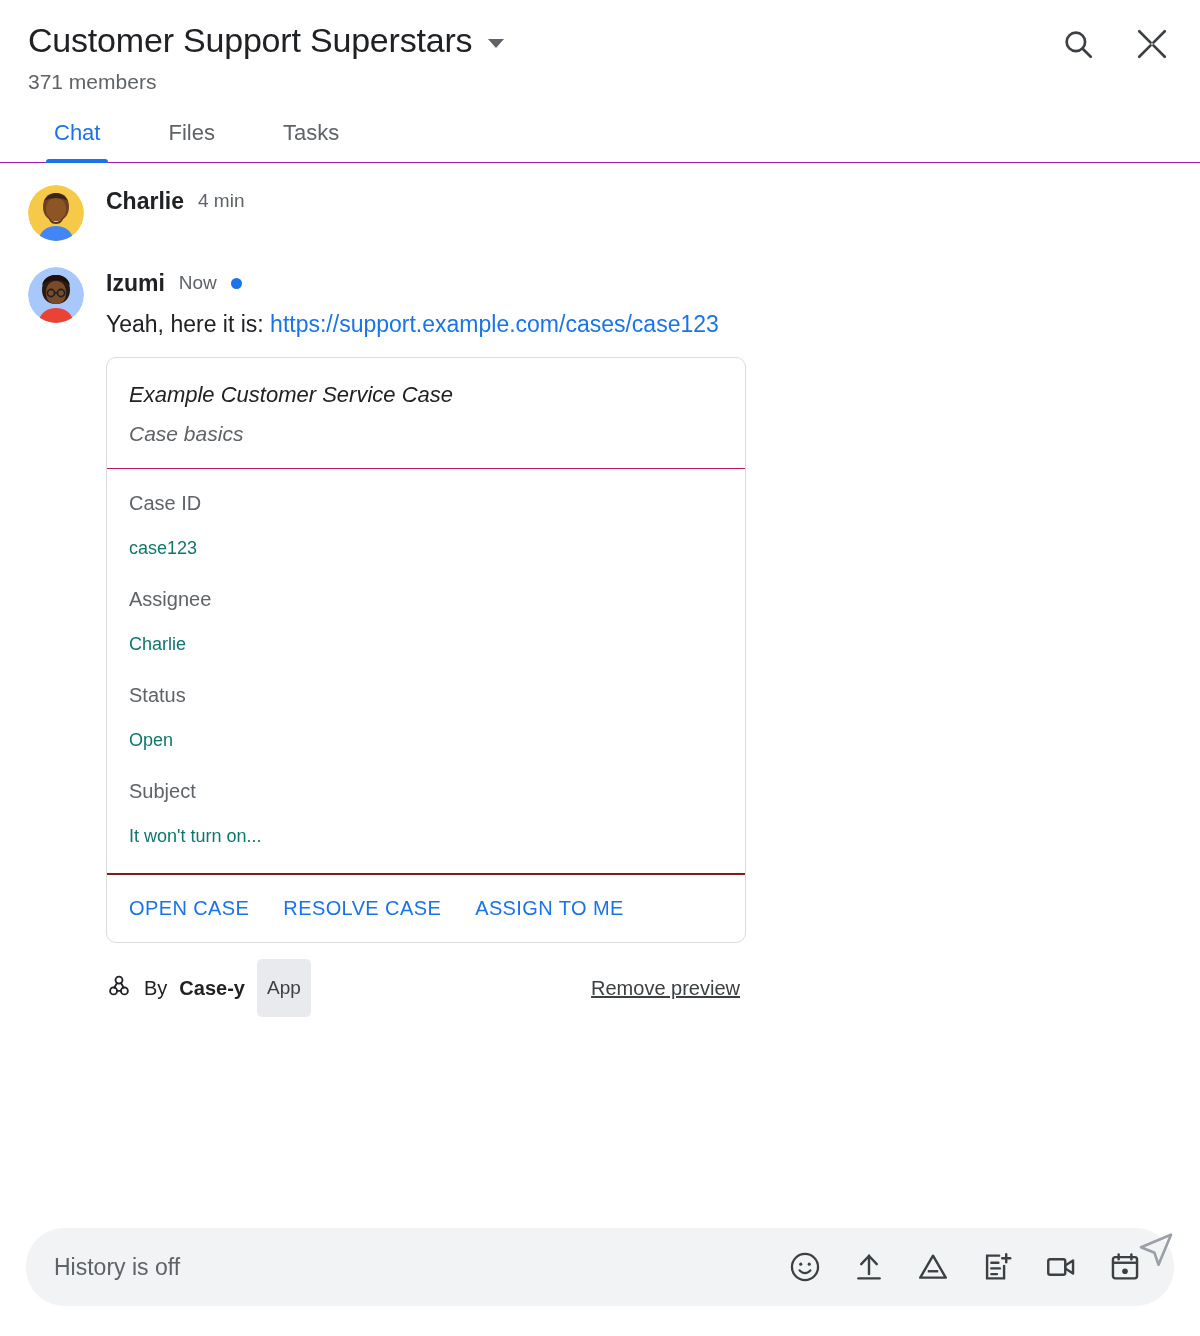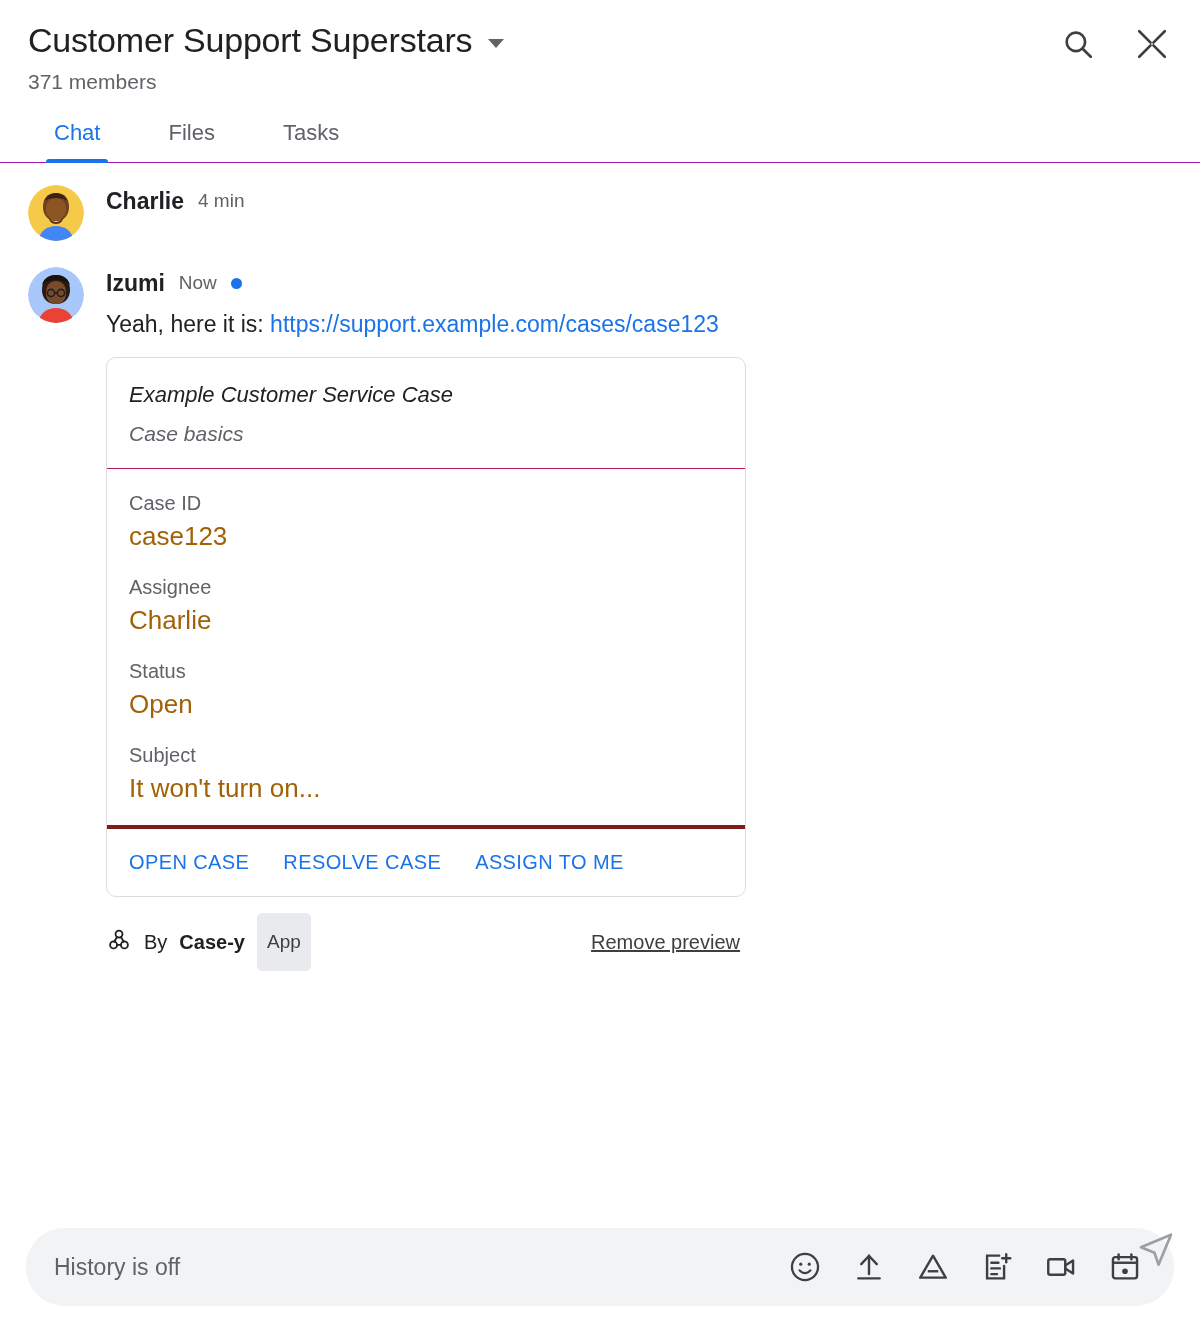--- a/index.html
+++ b/index.html
@@ -171,33 +171,33 @@
     line-height: 30px;
   }
   .card-subtitle {
     font-size: 21px;
     color: #5f6368;
     margin-top: 10px;
     line-height: 28px;
   }
   .card-fields {
     padding: 20px 22px 22px 22px;
-    border-bottom: 4px solid #7f1d1d;
+    border-bottom: 2px solid #7f1d1d;
   }
   .field { margin-bottom: 22px; }
   .field:last-child { margin-bottom: 0; }
   .field-label {
     font-size: 20px;
     color: #5f6368;
     line-height: 28px;
   }
   .field-value {
-    font-size: 26px;
-    color: #a16207;
-    margin-top: 4px;
+    font-size: 18px;
+    color: #0f766e;
+    margin-top: 16px;
     line-height: 30px;
   }
   .card-actions {
     padding: 22px;
     display: flex;
     gap: 34px;
   }
   .card-action {
     font-size: 20px;
     font-weight: 500;

